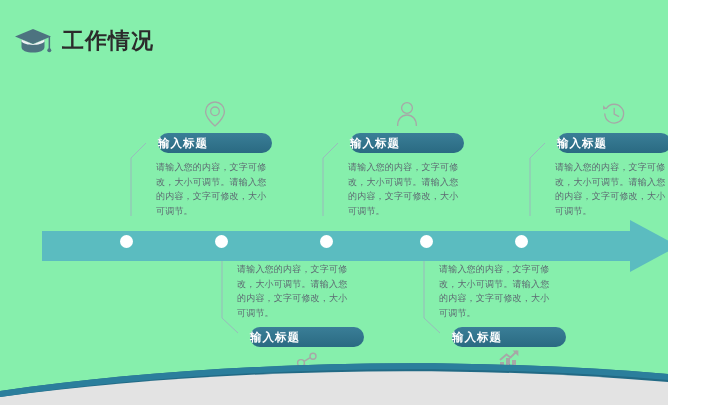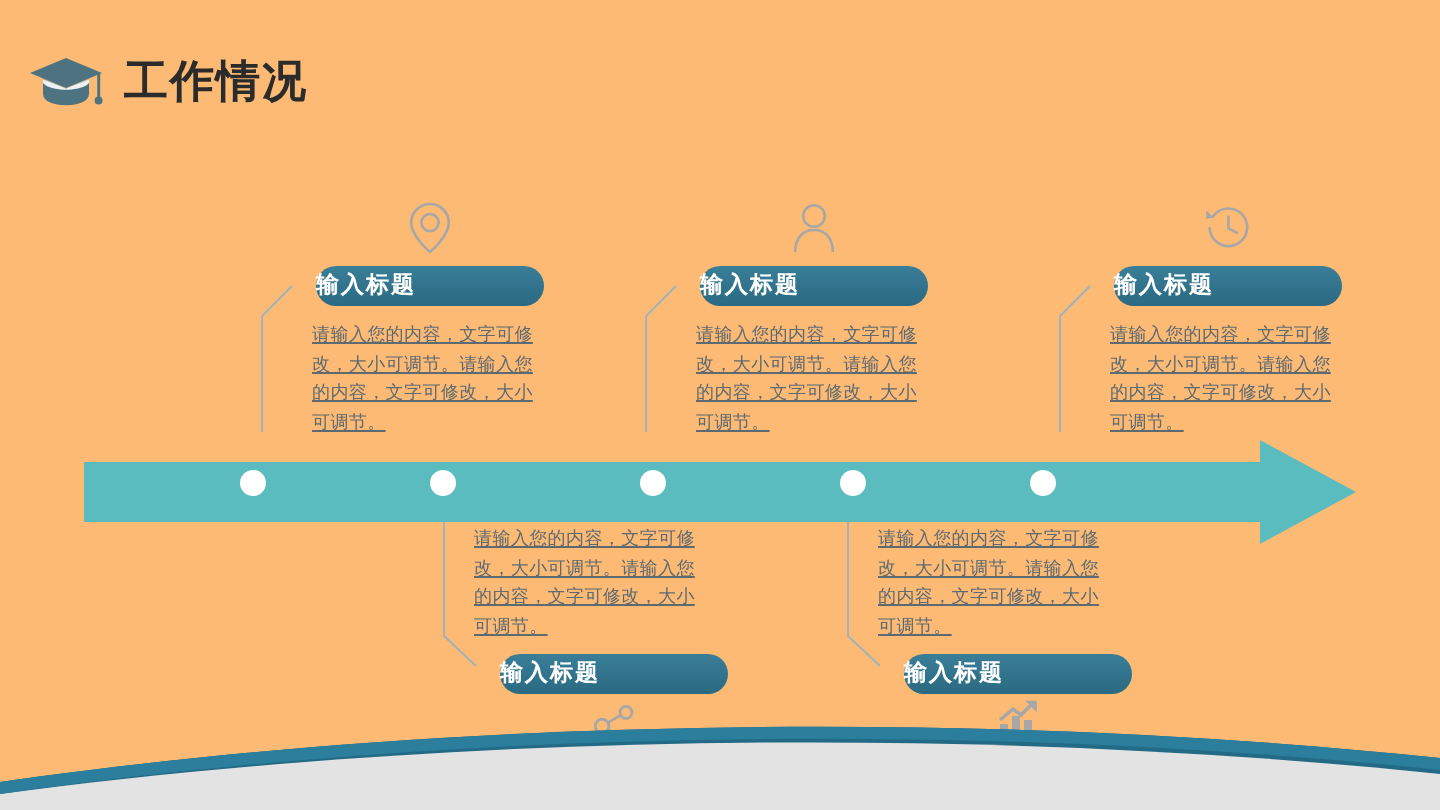--- a/index.html
+++ b/index.html
@@ -5,23 +5,23 @@
   html, body {
     margin: 0;
     padding: 0;
     background: #ffffff;
   }
   body {
     font-family: "Liberation Sans", "DejaVu Sans", sans-serif;
   }
   #slide {
     position: relative;
-    width: 720px;
+    width: 668px;
     height: 405px;
-    background: #fdba74;
+    background: #86efac;
     overflow: hidden;
   }
 
   
   #header {
     position: absolute;
     left: 14px;
     top: 26px;
     display: flex;
     align-items: center;
@@ -94,21 +94,20 @@
     box-sizing: border-box;
   }
 
   .body-text {
     font-size: 9px;
     line-height: 1.62;
     color: #5d6a72;
     text-align: left;
     letter-spacing: 0.2px;
     width: 118px;
-    text-decoration: underline;
   }
 
   
   #leaders {
     position: absolute;
     left: 0;
     top: 0;
     width: 720px;
     height: 405px;
     pointer-events: none;

